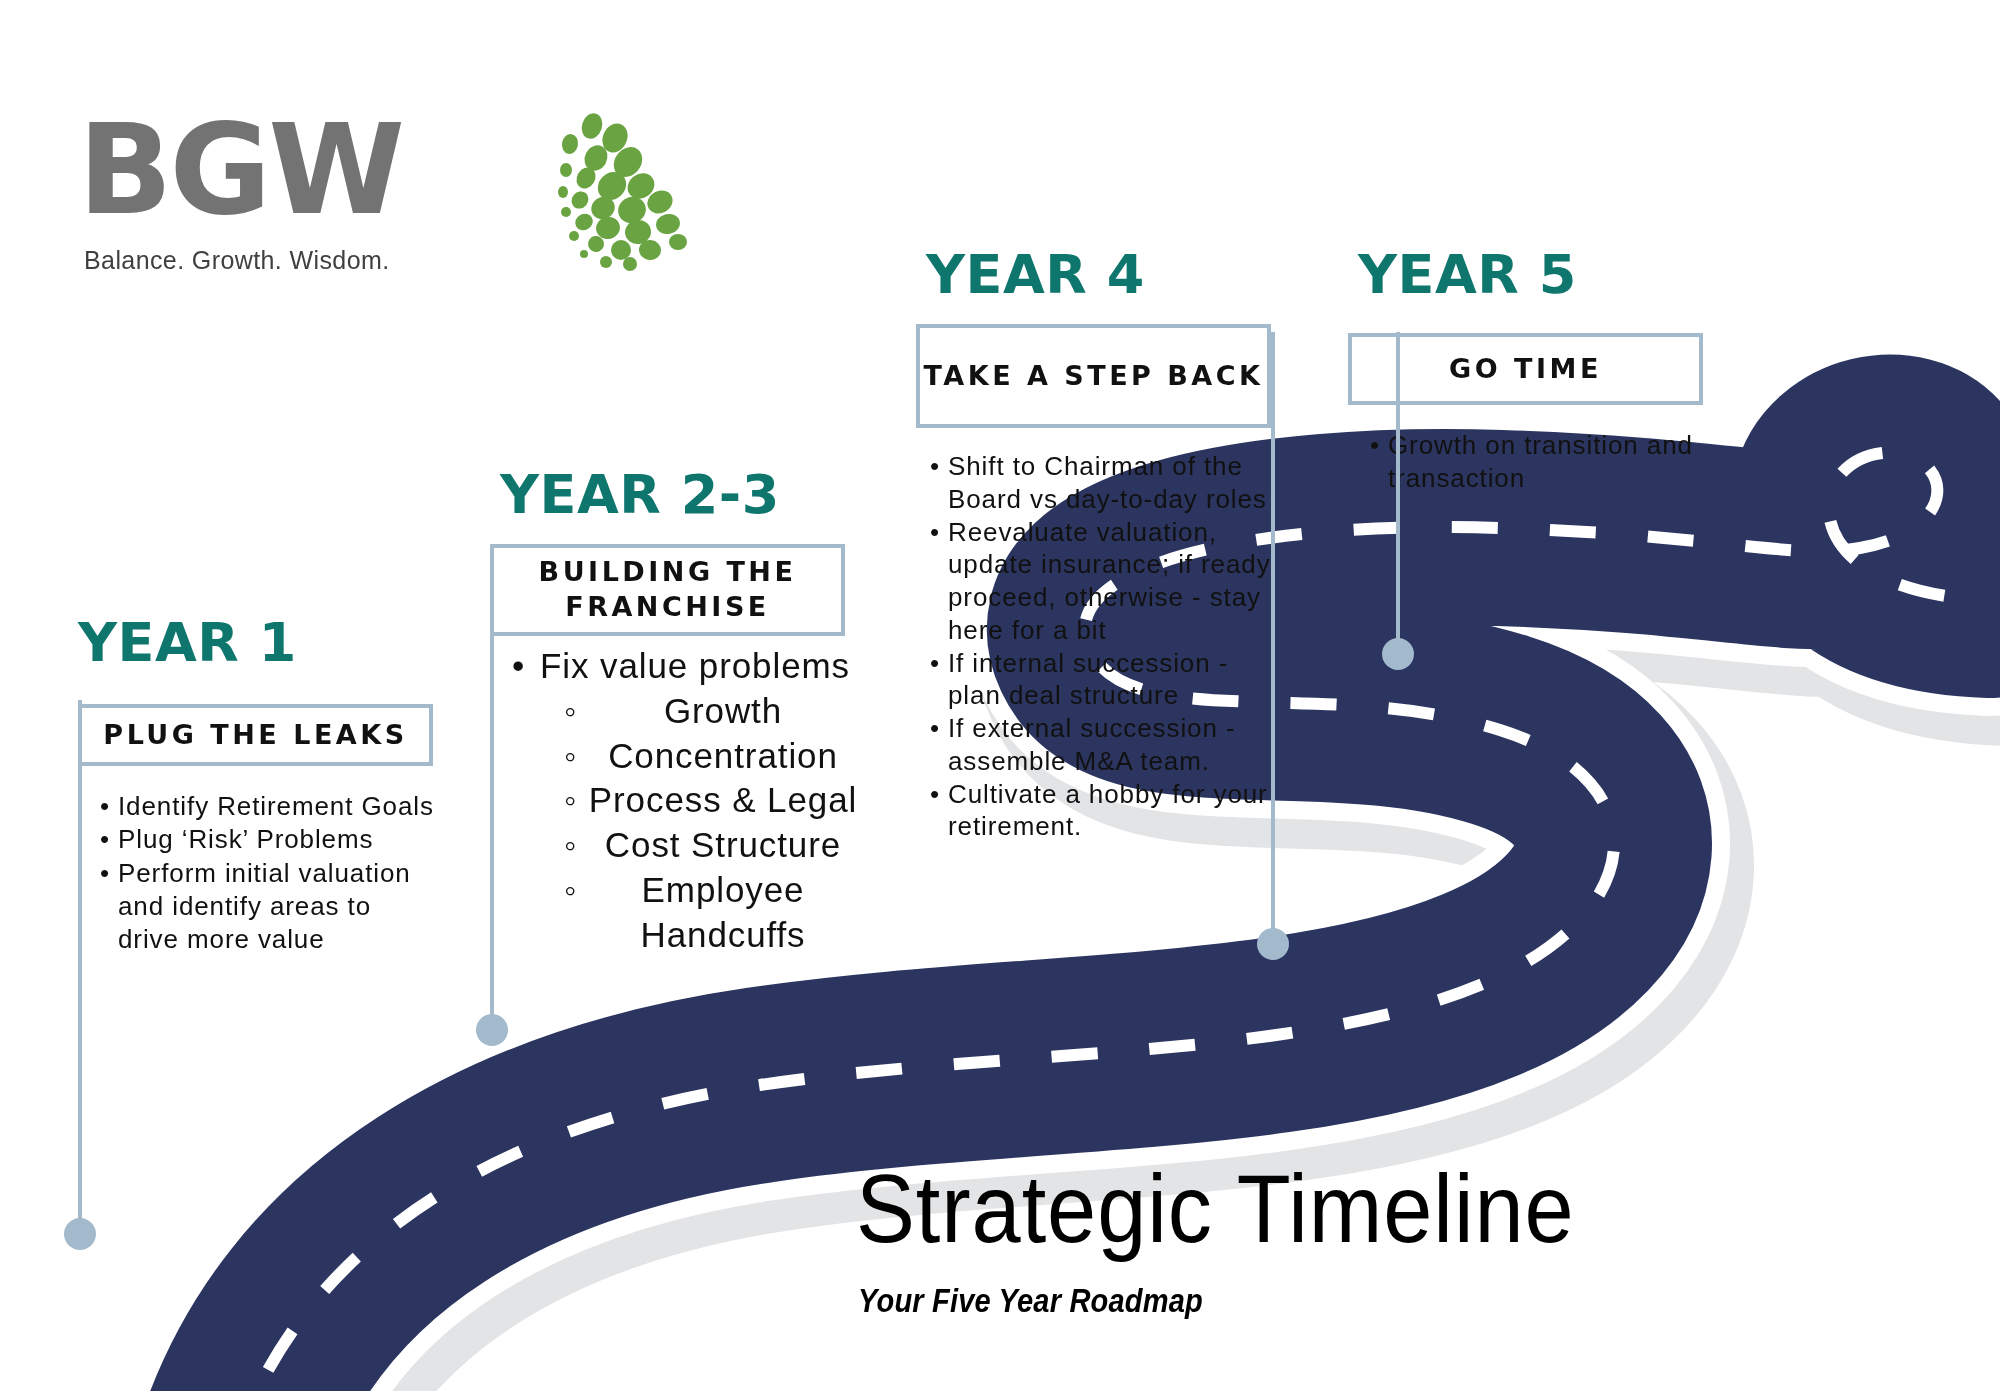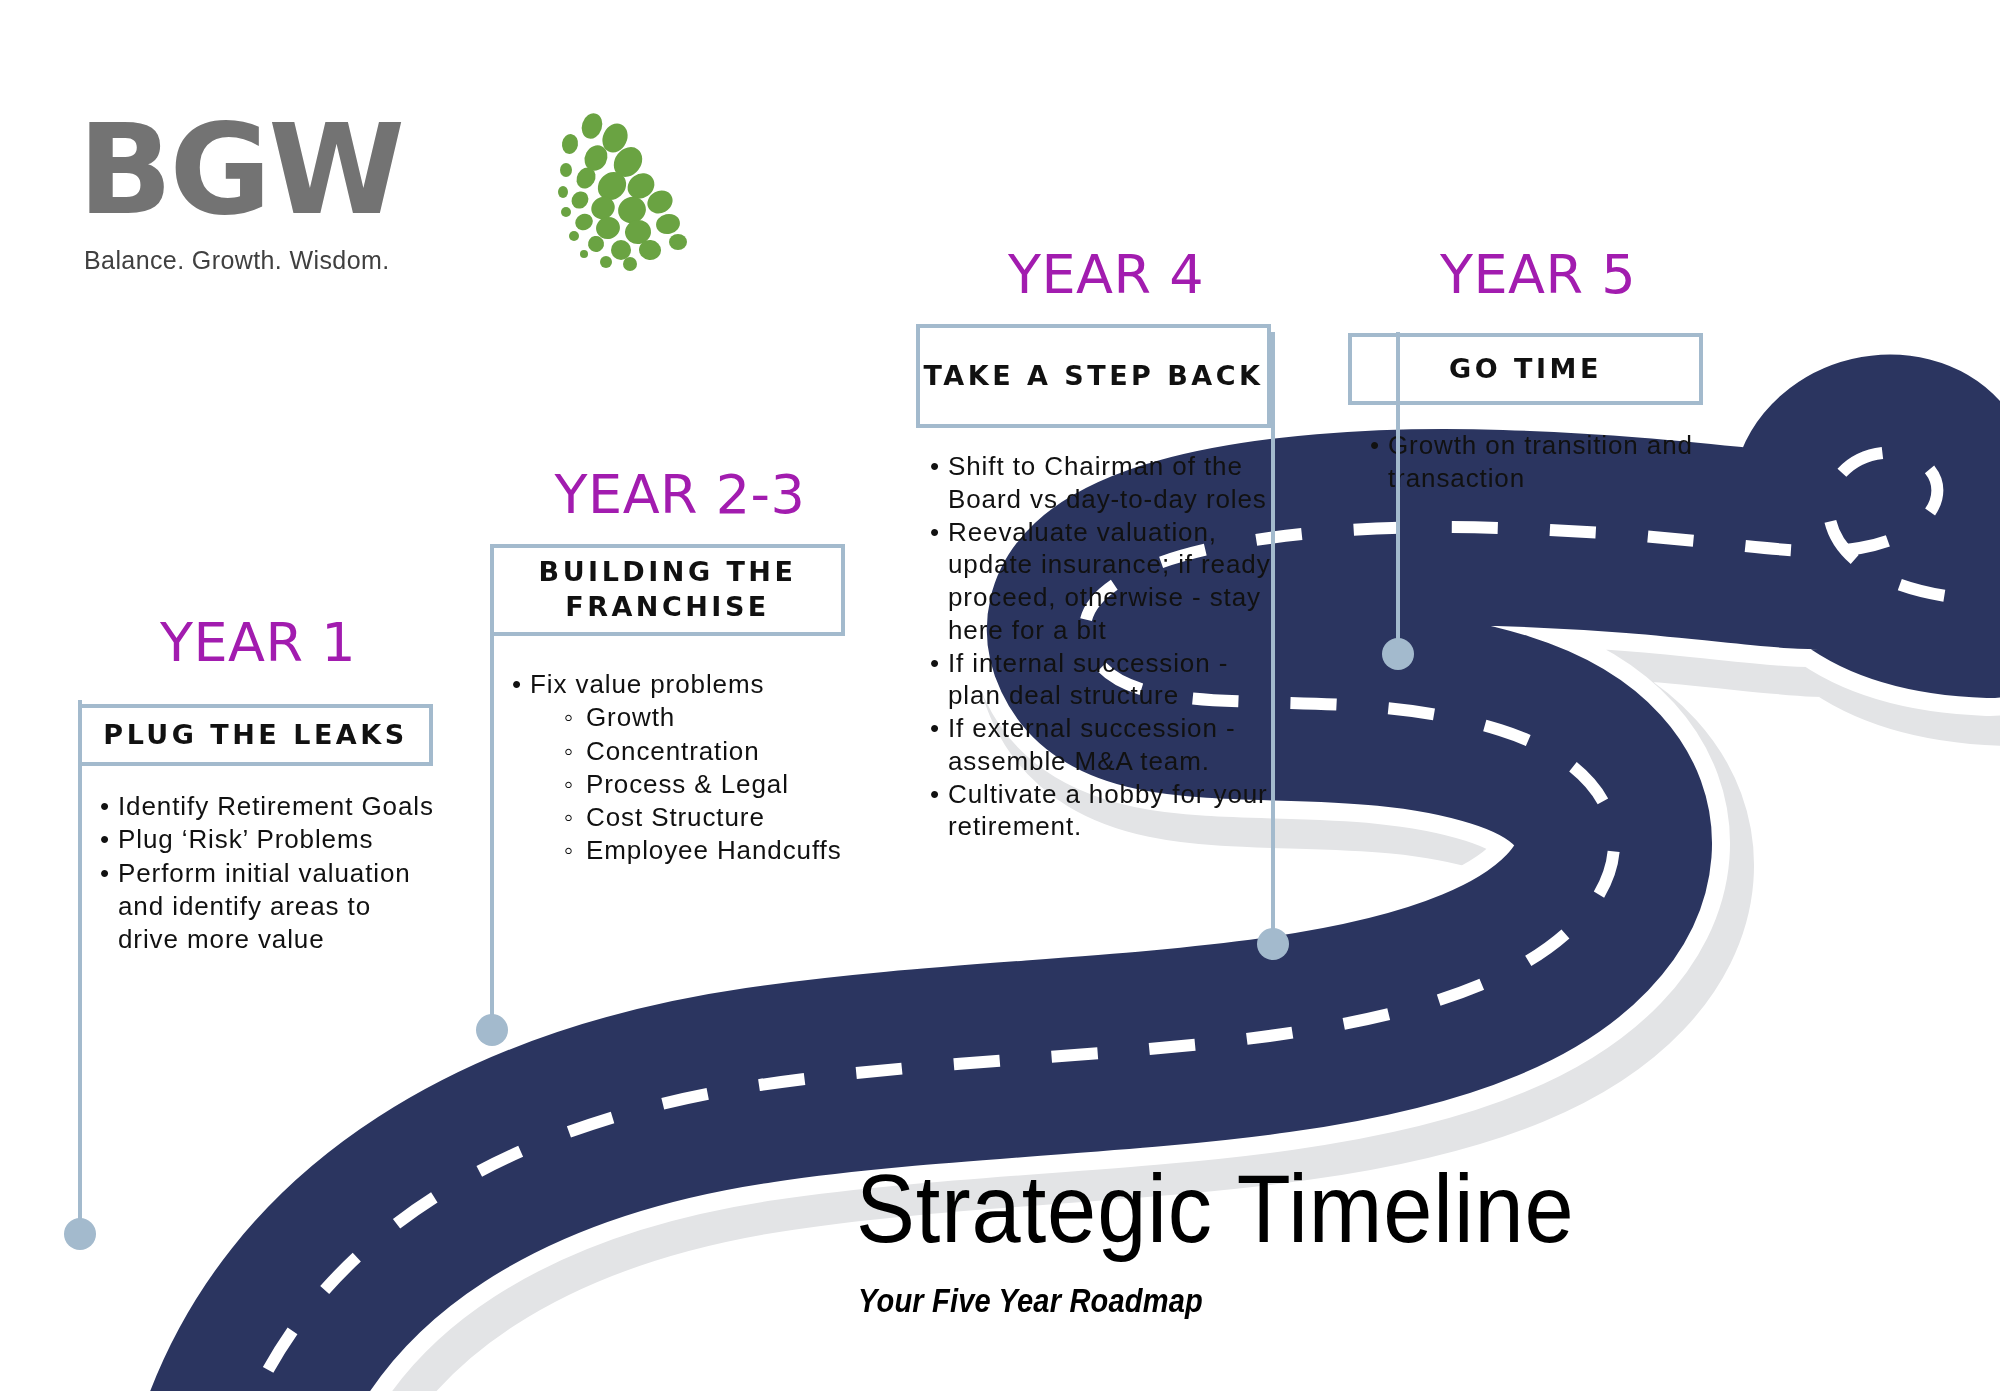--- a/index.html
+++ b/index.html
@@ -32,26 +32,25 @@
     font-size:25px;
     color:#404040;
     letter-spacing:0.4px;
   }
   #logo-leaves{position:absolute;left:430px;top:-4px;width:190px;height:170px;}
 
   
   .year-block{position:absolute;}
   .year-title{
     font-family:"DejaVu Sans", sans-serif;
-    font-weight:normal;
-    color:#a21caf;
+    font-weight:bold;
+    color:#0f766e;
     letter-spacing:0.5px;
     line-height:1;
     white-space:nowrap;
-    text-align:center;
   }
   .headline-box{
     border:4px solid #a3bacd;
     background:#ffffff;
     box-sizing:border-box;
     display:flex;align-items:center;justify-content:center;
     text-align:center;
   }
   .headline-text{
     font-family:"DejaVu Sans", sans-serif;
@@ -194,21 +193,21 @@
       </ul>
   </div>
   <div class="left-rail" style="left:78px;top:700px;height:538px;"></div>
   <div class="conn-dot" style="left:64px;top:1218px;"></div>
 
   <div class="year-block" id="year-2-3-block" style="left:490px;top:468px;width:370px;">
     <div class="year-title" style="font-size:54px;margin-left:10px;">YEAR 2-3</div>
     <div class="headline-box" style="margin-top:22px;width:355px;height:92px;">
       <div class="headline-text" style="font-size:27px;">BUILDING THE FRANCHISE</div>
     </div>
-    <ul class="bullets" id="year-2-3-bullets" style="margin-top:32px;font-size:26px;line-height:1.28;margin-left:18px;">
+    <ul class="bullets" id="year-2-3-bullets" style="margin-top:8px;font-size:35px;line-height:1.28;margin-left:18px;text-align:center;">
         <li><span class="btxt">Fix value problems</span><ul class="sub-bullets">
             <li>Growth</li>
             <li>Concentration</li>
             <li>Process &amp; Legal</li>
             <li>Cost Structure</li>
             <li>Employee Handcuffs</li>
           </ul></li>
       </ul>
   </div>
   <div class="left-rail" style="left:490px;top:552px;height:482px;"></div>

